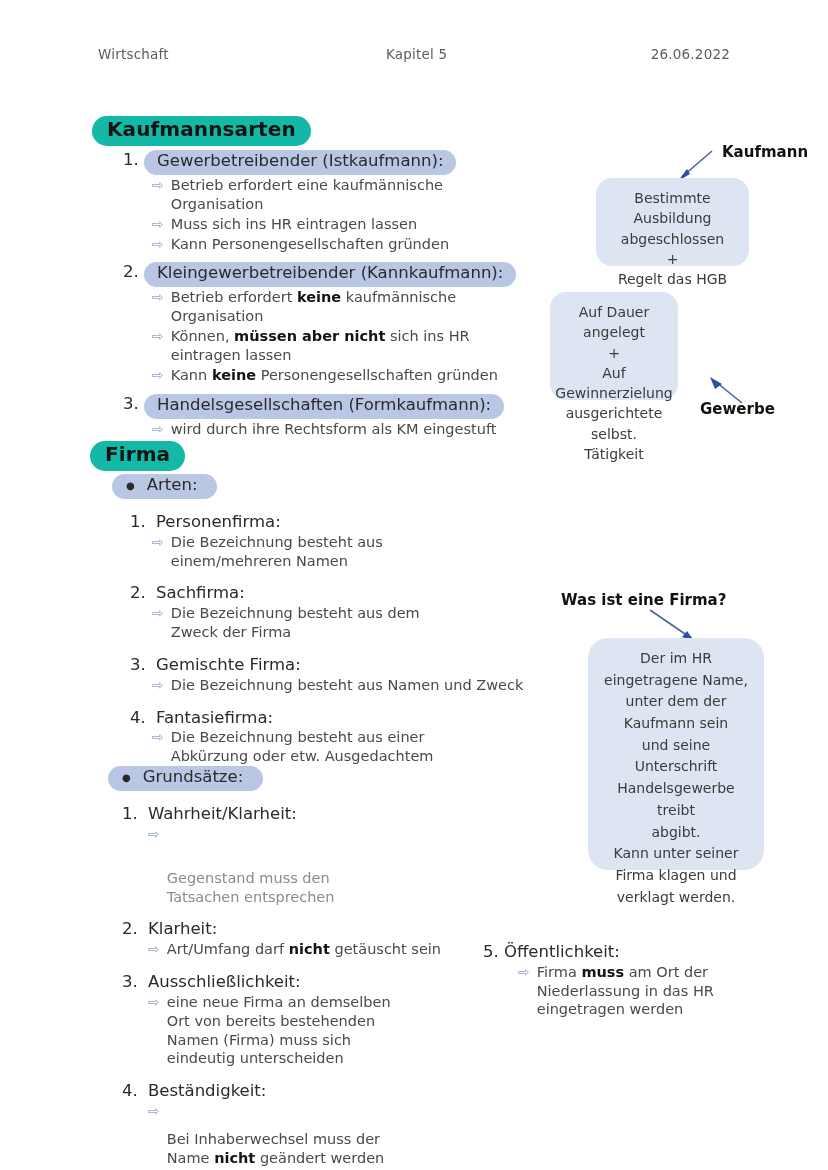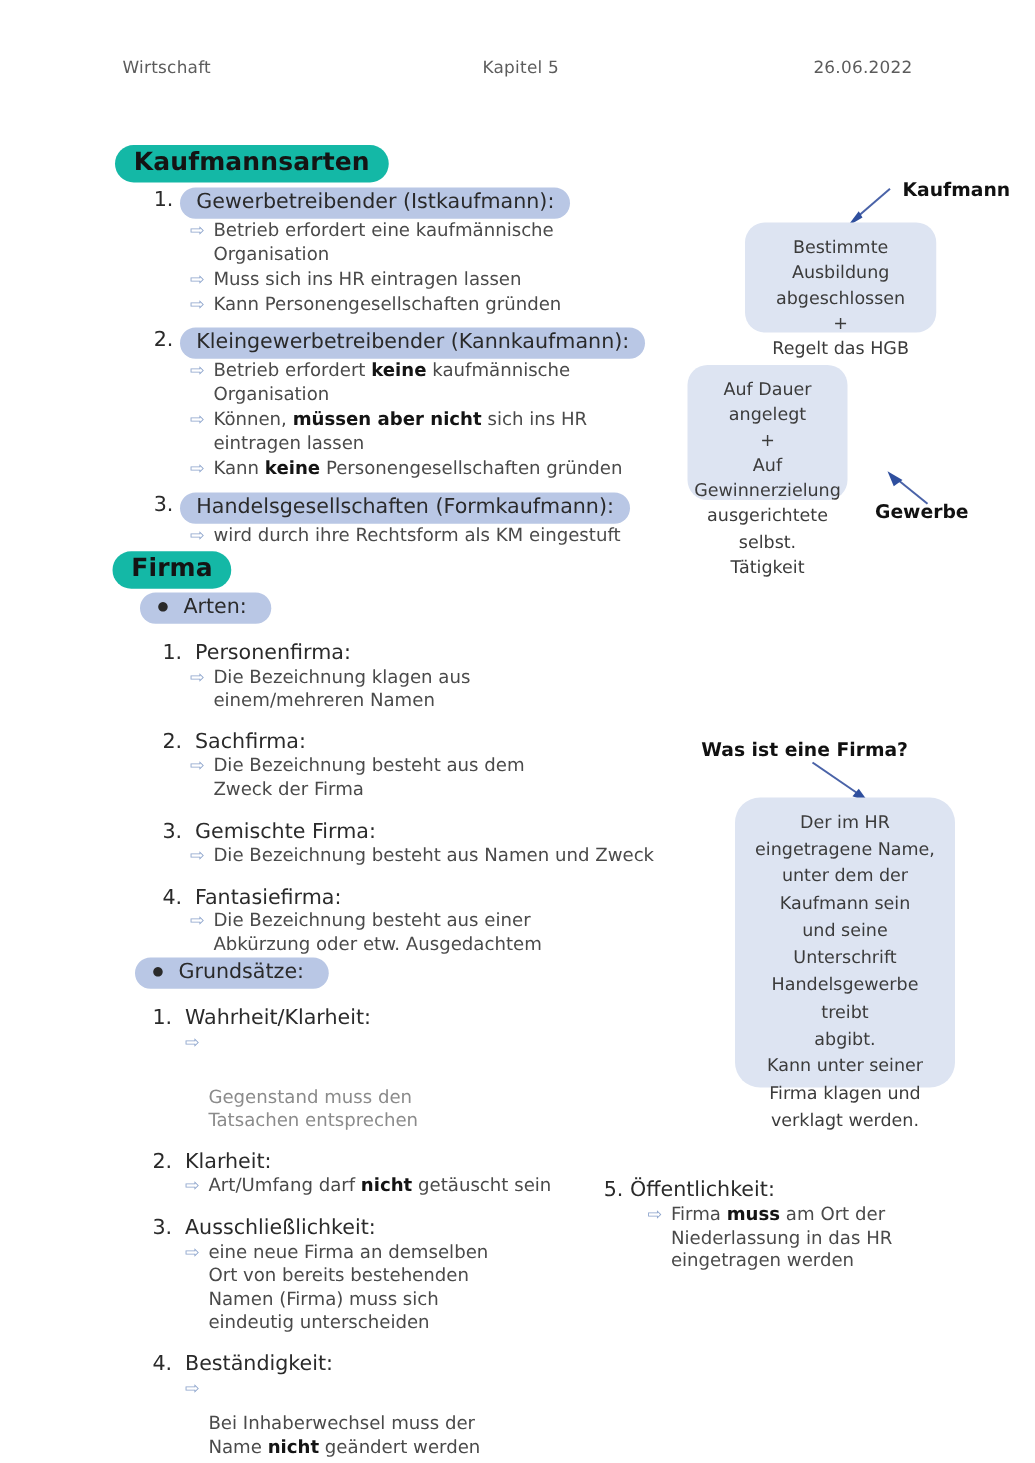--- a/index.html
+++ b/index.html
@@ -302,21 +302,21 @@
       </span>
     </div>
 
     <div class="num-row gap-md" style="margin-left:18px;">
       <span class="num nopad">1.</span>
       <span class="num-text plain-title hand">Personenfirma:</span>
     </div>
     <ul class="arrow-list indent-40">
       <li class="arrow-item">
         <span class="arw">⇨</span>
-        <span class="txt" style="max-width:300px;"><span>Die Bezeichnung klagen aus einem/mehreren Namen</span></span>
+        <span class="txt" style="max-width:300px;"><span>Die Bezeichnung besteht aus einem/mehreren Namen</span></span>
       </li>
     </ul>
 
     <div class="num-row gap-md" style="margin-left:18px;">
       <span class="num nopad">2.</span>
       <span class="num-text plain-title hand">Sachfirma:</span>
     </div>
     <ul class="arrow-list indent-40">
       <li class="arrow-item">
         <span class="arw">⇨</span>

